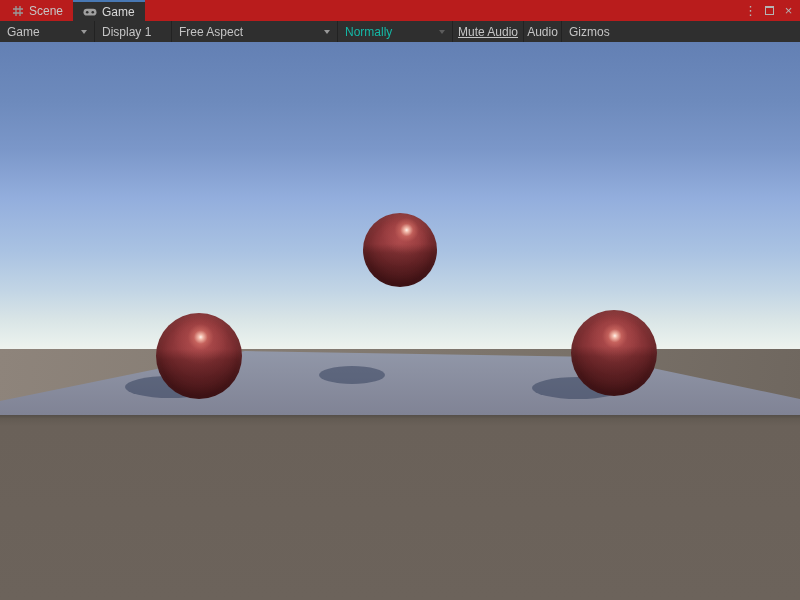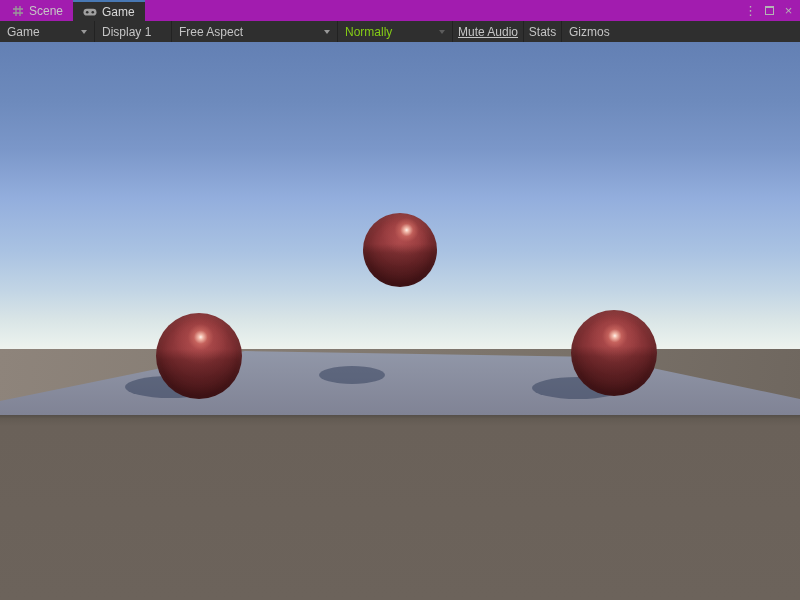--- a/index.html
+++ b/index.html
@@ -1,35 +1,35 @@
 <!DOCTYPE html>
 <html><head>
 <meta charset="utf-8">
 <style>
   * { margin:0; padding:0; box-sizing:border-box; }
   html,body { width:800px; height:600px; overflow:hidden; background:#191919;
     font-family:"Liberation Sans","DejaVu Sans",sans-serif; }
   .window { width:800px; height:600px; display:flex; flex-direction:column; position:relative; }
 
   
-  .tabbar { height:21px; background:#a21caf; display:flex; align-items:stretch; position:relative; flex:0 0 21px; }
+  .tabbar { height:21px; background:#b91c1c; display:flex; align-items:stretch; position:relative; flex:0 0 21px; }
   .tab { display:flex; align-items:center; gap:5px; padding:0 10px; font-size:12px; color:#c6c6c6; cursor:default; }
   .tab.inactive { margin-left:2px; }
   .tab.active { background:#2f2f2f; border-top:2px solid #4878b4; color:#d8d8d8; }
   .tab .ticon { display:flex; align-items:center; }
   .winctrls { position:absolute; right:4px; top:0; height:21px; display:flex; align-items:center; gap:4px; }
   .wbtn { width:15px; height:21px; display:flex; align-items:center; justify-content:center; color:#b4b4b4; font-size:13px; }
   .wbtn .sq { width:9px; height:9px; border:1px solid #b4b4b4; border-top-width:2px; }
 
   
   .toolbar { height:21px; background:#2f2f2f; display:flex; align-items:stretch; flex:0 0 21px; font-size:12px; color:#c4c4c4; }
   .tgroup { display:flex; align-items:center; border-right:1px solid #222; padding:0 7px; white-space:nowrap; overflow:hidden; }
   .tgroup.dd { justify-content:space-between; }
   .arr { width:0; height:0; border-left:3.5px solid transparent; border-right:3.5px solid transparent; border-top:4.5px solid #999; margin-left:6px; flex:0 0 auto; }
-  .disabled { color:#84cc16;gap:34px; }
+  .disabled { color:#14b8a6;gap:34px; }
   .disabled .arr { border-top-color:#5c5c5c; }
   .w-view{width:95px;} .w-display{width:77px;gap:38px;} .w-aspect{width:166px;}
   .w-scale{width:167px;} .w-play{width:115px;} .w-mute{width:71px; justify-content:center;text-decoration:underline;}
   .w-stats{width:38px; justify-content:center;} .w-gizmos{width:71px; border-right:none;gap:23px;}
   .slider { position:relative; width:58px; height:12px; margin:0 4px 0 8px; flex:0 0 auto; }
   .slider .track { position:absolute; top:5px; left:0; right:0; height:2px; background:#6e6e6e; border-radius:1px; }
   .slider .knob { position:absolute; top:1px; left:0; width:10px; height:10px; border-radius:50%; background:#9d9d9d; }
 
   
   .viewport { position:relative; flex:1 1 auto; height:558px; overflow:hidden; }
@@ -99,21 +99,21 @@
       <span class="arr"></span>
     </div>
     <div class="tgroup dd w-play disabled">
       <span>Normally</span>
       <span class="arr"></span>
     </div>
     <div class="tgroup w-mute">
       <span>Mute Audio</span>
     </div>
     <div class="tgroup w-stats">
-      <span>Stats</span>
+      <span>Audio</span>
     </div>
     <div class="tgroup dd w-gizmos">
       <span>Gizmos</span>
       <span class="arr"></span>
     </div>
   </div>
 
   <div class="viewport">
     <div class="sky"></div>
     <div class="groundband"></div>

